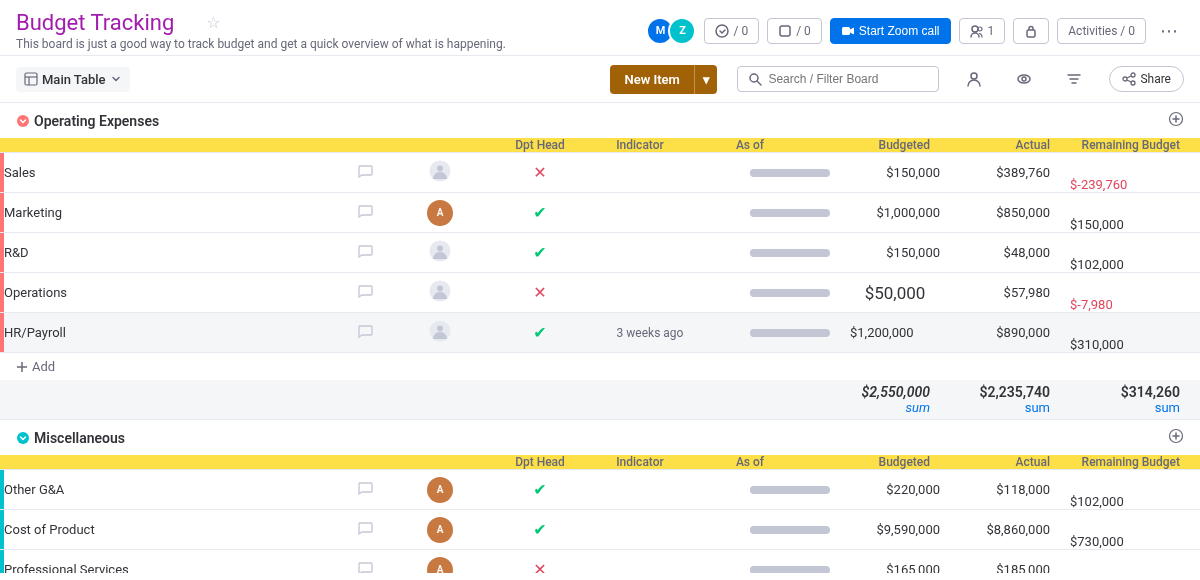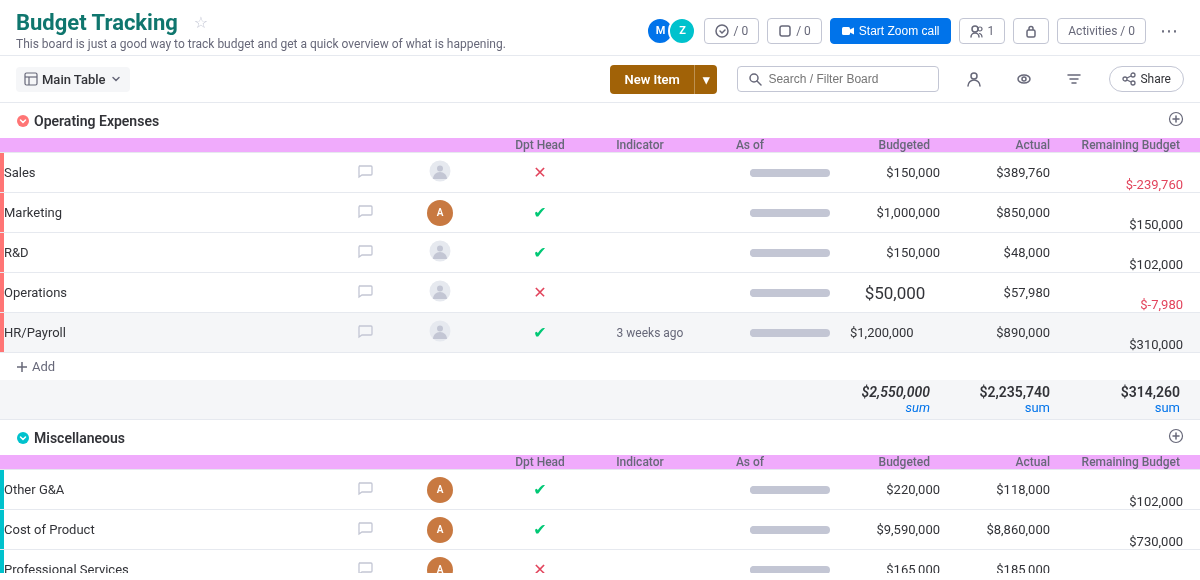--- a/index.html
+++ b/index.html
@@ -1,20 +1,20 @@
 <!DOCTYPE html>
 <html><head>
   <meta charset="utf-8">
   <style>
     * { box-sizing: border-box; margin: 0; padding: 0; }
     body { font-family: -apple-system, BlinkMacSystemFont, 'Segoe UI', Roboto, sans-serif; background: #fff; font-size: 13px; color: #323338; overflow: hidden; }
 
     
     .header { display: flex; align-items: center; padding: 10px 16px 4px 16px; border-bottom: 1px solid #e6e9ef; }
-    .header-title { font-size: 22px; font-weight: 700; color: #0f766e; margin-right: 8px; }
+    .header-title { font-size: 22px; font-weight: 400; color: #a21caf; margin-right: 24px; }
     .header-star { color: #c3c6d4; font-size: 16px; cursor: pointer; }
     .header-desc { font-size: 12px; color: #676879; margin-top: 2px; }
     .header-left { flex: 1; }
     .header-right { display: flex; align-items: center; gap: 8px; }
     .avatar-group { display: flex; align-items: center; }
     .avatar { width: 28px; height: 28px; border-radius: 50%; background: #0073ea; display: flex; align-items: center; justify-content: center; color: #fff; font-size: 11px; font-weight: 600; border: 2px solid #fff; }
     .avatar.teal { background: #00c2cd; }
     .header-btn { display: flex; align-items: center; gap: 4px; padding: 5px 10px; border: 1px solid #c3c6d4; border-radius: 4px; background: #fff; cursor: pointer; font-size: 12px; color: #323338; white-space: nowrap; }
     .zoom-btn { background: #0073ea; color: #fff; border-color: #0073ea; border-radius: 4px; }
     .counter-btn { display: flex; align-items: center; gap: 4px; padding: 5px 10px; border: 1px solid #c3c6d4; border-radius: 4px; background: #fff; cursor: pointer; font-size: 12px; color: #676879; }
@@ -30,42 +30,42 @@
     .search-box { display: flex; align-items: center; border: 1px solid #c3c6d4; border-radius: 4px; padding: 5px 10px; gap: 6px; min-width: 200px; }
     .search-box input { border: none; outline: none; font-size: 12px; color: #676879; background: transparent; width: 160px; }
     .toolbar-icon-btn { width: 30px; height: 30px; border-radius: 50%; display: flex; align-items: center; justify-content: center; cursor: pointer; color: #676879; border: none; background: transparent; }
     .share-btn { display: flex; align-items: center; gap: 4px; padding: 5px 12px; border: 1px solid #c3c6d4; border-radius: 20px; cursor: pointer; font-size: 12px; color: #323338; background: #fff; }
 
     
     .table-wrapper { overflow-y: auto; height: calc(580px - 110px); }
     .group { margin-bottom: 0; }
     .group-header { display: flex; align-items: center; padding: 8px 16px; font-size: 14px; font-weight: 600; color: #323338; background: #fff; cursor: pointer; }
     .group-add-icon { margin-left: auto; color: #676879; cursor: pointer; }
-    .col-headers { display: flex; align-items: center; background: #f0abfc; border-bottom: 1px solid #e6e9ef; font-size: 12px; color: #676879; font-weight: 500; padding: 0; }
+    .col-headers { display: flex; align-items: center; background: #fde047; border-bottom: 1px solid #e6e9ef; font-size: 12px; color: #676879; font-weight: 500; padding: 0; }
     .col-name { flex: 1; padding: 6px 16px; min-width: 250px; }
     .col-comment { width: 50px; text-align: center; }
     .col-dpthead { width: 100px; text-align: center; }
     .col-indicator { width: 100px; text-align: center; }
     .col-asof { width: 120px; text-align: center; }
     .col-budgeted { width: 140px; text-align: right; padding-right: 20px; }
     .col-actual { width: 120px; text-align: right; padding-right: 20px; }
     .col-remaining { width: 130px; text-align: right; padding-right: 20px; }
 
     .data-row { display: flex; align-items: center; border-bottom: 1px solid #e6e9ef; background: #fff; min-height: 40px; }
     .row-group-bar { width: 4px; align-self: stretch; }
     .row-group-bar.orange { background: #ff7575; }
     .row-group-bar.teal { background: #00c2cd; }
     .row-name { flex: 1; padding: 8px 0; min-width: 246px; font-size: 13px; }
     .row-comment { width: 50px; text-align: center; color: #c3c6d4; }
     .row-dpthead { width: 100px; text-align: center; }
     .row-indicator { width: 100px; text-align: center; }
     .row-asof { width: 120px; text-align: center; font-size: 12px; color: #676879; }
     .row-budgeted { width: 140px; text-align: right; padding-right: 20px; font-size: 13px; }
     .row-actual { width: 120px; text-align: right; padding-right: 20px; font-size: 13px; }
-    .row-remaining { width: 130px; text-align: right; padding-right: 17px; font-size: 13px; margin-top: 24px; }
+    .row-remaining { width: 130px; text-align: left; padding-right: 17px; font-size: 13px; margin-top: 24px; }
     .row-negative { color: #e2445c; }
 
     .progress-bar-bg { height: 8px; background: #c3c6d4; border-radius: 4px; width: 80px; display: inline-block; position: relative; overflow: hidden; }
     .progress-bar-fill { height: 100%; background: #c3c6d4; border-radius: 4px; position: absolute; left: 0; top: 0; }
 
     .check-icon { color: #00c875; font-size: 16px; }
     .x-icon { color: #e2445c; font-size: 16px; }
 
     .person-avatar { width: 26px; height: 26px; border-radius: 50%; display: inline-flex; align-items: center; justify-content: center; font-size: 10px; font-weight: 600; }
     .person-avatar.brown { background: #c87941; }

